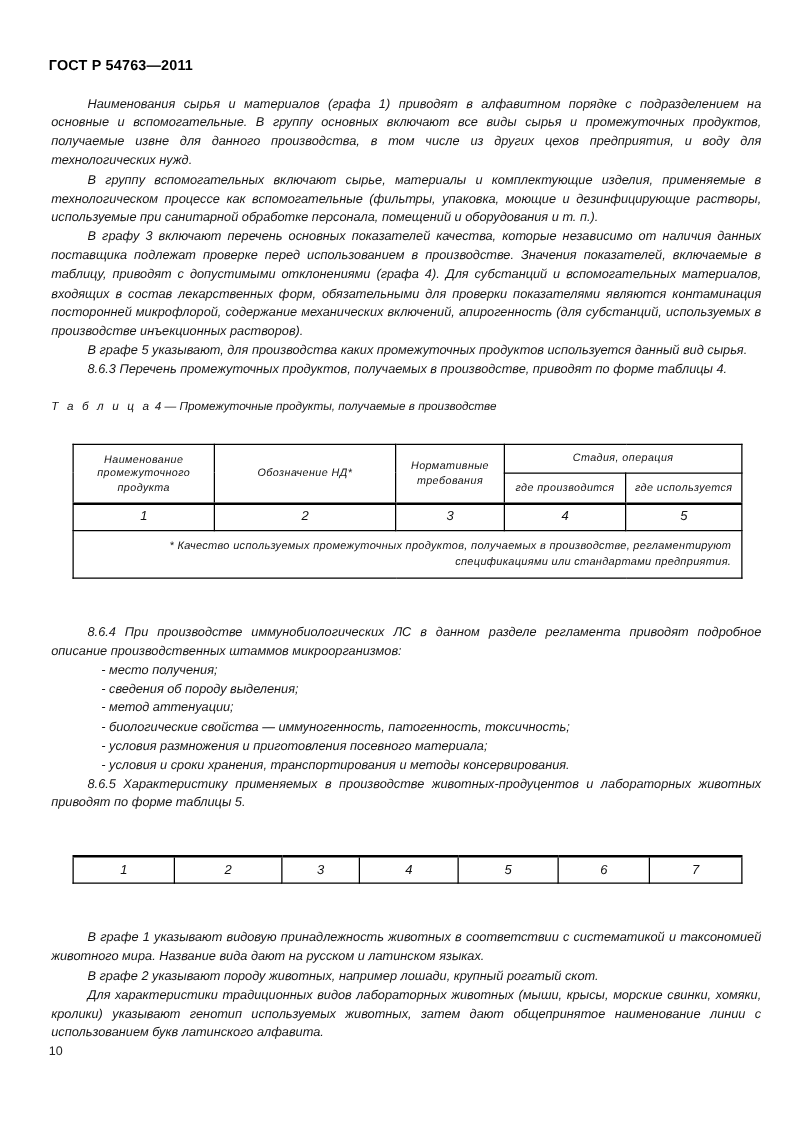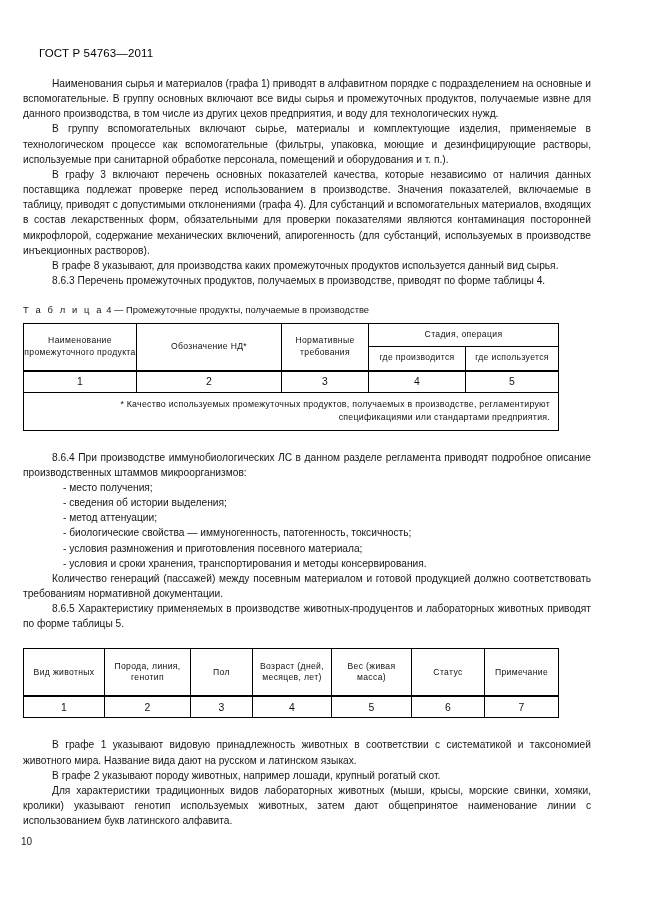--- a/index.html
+++ b/index.html
@@ -20,29 +20,30 @@
     left: 0; top: 0;
     width: 646px;
     height: 913px;
     overflow: hidden;
   }
   .doc-header {
     position: absolute;
     left: 39px;
     top: 47px;
     font-size: 11.5px;
-    font-weight: normal;
+    font-weight: bold;
     letter-spacing: 0.15px;
     color: #000;
   }
   .content {
     position: absolute;
-    left: 23px;
+    left: 41px;
     top: 76px;
     width: 568px;
+    font-style: italic;
   }
   p.para {
     margin: 0;
     font-size: 10.2px;
     line-height: 15.15px;
     text-align: justify;
     text-indent: 29px;
     color: #151515;
     letter-spacing: 0.01px;
   }
@@ -62,21 +63,21 @@
     line-height: 13.4px;
     color: #151515;
     margin: 0;
   }
   .tbl-caption .lbl {
     letter-spacing: 2.1px;
   }
   .gtable {
     border-collapse: collapse;
     width: 535px;
-    margin: 0;
+    margin: 17px;
     table-layout: fixed;
   }
   .gtable td, .gtable th {
     border: 1px solid #000;
     font-weight: normal;
     font-size: 8.6px;
     text-align: center;
     vertical-align: middle;
     color: #111;
     padding: 0;
@@ -106,21 +107,21 @@
     letter-spacing: 0.25px;
   }
   .gtable .footrow td .fn-indent {
     display: block;
     text-indent: 26px;
   }
   .t5 td { height: 46px; }
   .t5 .numrow td { height: 20px; }
   .page-num {
     position: absolute;
-    left: 21px;
+    left: 39px;
     top: 836px;
     font-size: 10px;
     color: #222;
   }
   .gap-s { height: 6px; }
   .gap-m { height: 11px; }
   .gap-l { height: 15px; }
   .gap-xl { height: 19px; }
 </style>
 </head>
@@ -131,21 +132,21 @@
   <div class="doc-header">ГОСТ Р 54763—2011</div>
 
   <div class="content">
 
     <p class="para">Наименования сырья и материалов (графа 1) приводят в алфавитном порядке с подразделением на основные и вспомогательные. В группу основных  включают все виды сырья и промежуточных продуктов, получаемые извне для данного производства, в том числе из других цехов предприятия, и воду для технологических нужд.</p>
 
     <p class="para">В группу вспомогательных  включают сырье, материалы и комплектующие изделия, применяемые в технологическом процессе как вспомогательные (фильтры, упаковка, моющие и дезинфицирующие растворы, используемые при санитарной обработке персонала, помещений и оборудования и т. п.).</p>
 
     <p class="para">В графу 3 включают перечень основных показателей качества, которые независимо от наличия данных поставщика подлежат проверке перед использованием в производстве. Значения показателей, включаемые в таблицу, приводят с допустимыми отклонениями (графа 4). Для субстанций и вспомогательных материалов, входящих в состав лекарственных форм, обязательными для проверки показателями являются контаминация посторонней микрофлорой, содержание механических включений, апирогенность (для субстанций, используемых в производстве инъекционных растворов).</p>
 
-    <p class="para">В графе 8 указывают, для производства каких промежуточных продуктов используется данный вид сырья.</p>
+    <p class="para">В графе 5 указывают, для производства каких промежуточных продуктов используется данный вид сырья.</p>
 
     <p class="para">8.6.3 Перечень промежуточных продуктов, получаемых в производстве, приводят по форме таблицы 4.</p>
 
     <div class="gap-l"></div>
 
     <p class="tbl-caption"><span class="lbl">Т а б л и ц а</span> <span>4</span> <span>— Промежуточные продукты, получаемые в производстве</span></p>
 
     <div class="gap-s"></div>
 
     <table class="gtable t4">
@@ -181,56 +182,46 @@
         </tr>
       </tbody>
     </table>
 
     <div class="gap-xl"></div>
 
     <p class="para">8.6.4 При производстве иммунобиологических ЛС в данном разделе регламента приводят подробное описание производственных штаммов микроорганизмов:</p>
 
     <ul class="dashlist">
       <li>- место получения;</li>
-      <li>- сведения об истории выделения;</li>
+      <li>- сведения об породу выделения;</li>
       <li>- метод аттенуации;</li>
       <li>- биологические свойства — иммуногенность, патогенность, токсичность;</li>
       <li>- условия размножения и приготовления посевного материала;</li>
       <li>- условия и сроки хранения, транспортирования и методы консервирования.</li>
     </ul>
 
-    <p class="para">Количество генераций (пассажей) между посевным материалом и готовой продукцией должно соответствовать требованиям нормативной документации.</p>
 
     <p class="para">8.6.5 Характеристику применяемых в производстве животных-продуцентов и лабораторных животных приводят по форме таблицы 5.</p>
 
     <div class="gap-m"></div>
 
 
     <div class="gap-s"></div>
 
     <table class="gtable t5">
       <colgroup>
         <col style="width:81px">
         <col style="width:86px">
         <col style="width:62px">
         <col style="width:79px">
         <col style="width:80px">
         <col style="width:73px">
         <col style="width:74px">
       </colgroup>
       <tbody>
-        <tr>
-          <td>Вид животных</td>
-          <td>Порода, линия, генотип</td>
-          <td>Пол</td>
-          <td>Возраст (дней, месяцев, лет)</td>
-          <td>Вес (живая масса)</td>
-          <td>Статус</td>
-          <td>Примечание</td>
-        </tr>
         <tr class="numrow">
           <td>1</td>
           <td>2</td>
           <td>3</td>
           <td>4</td>
           <td>5</td>
           <td>6</td>
           <td>7</td>
         </tr>
       </tbody>

